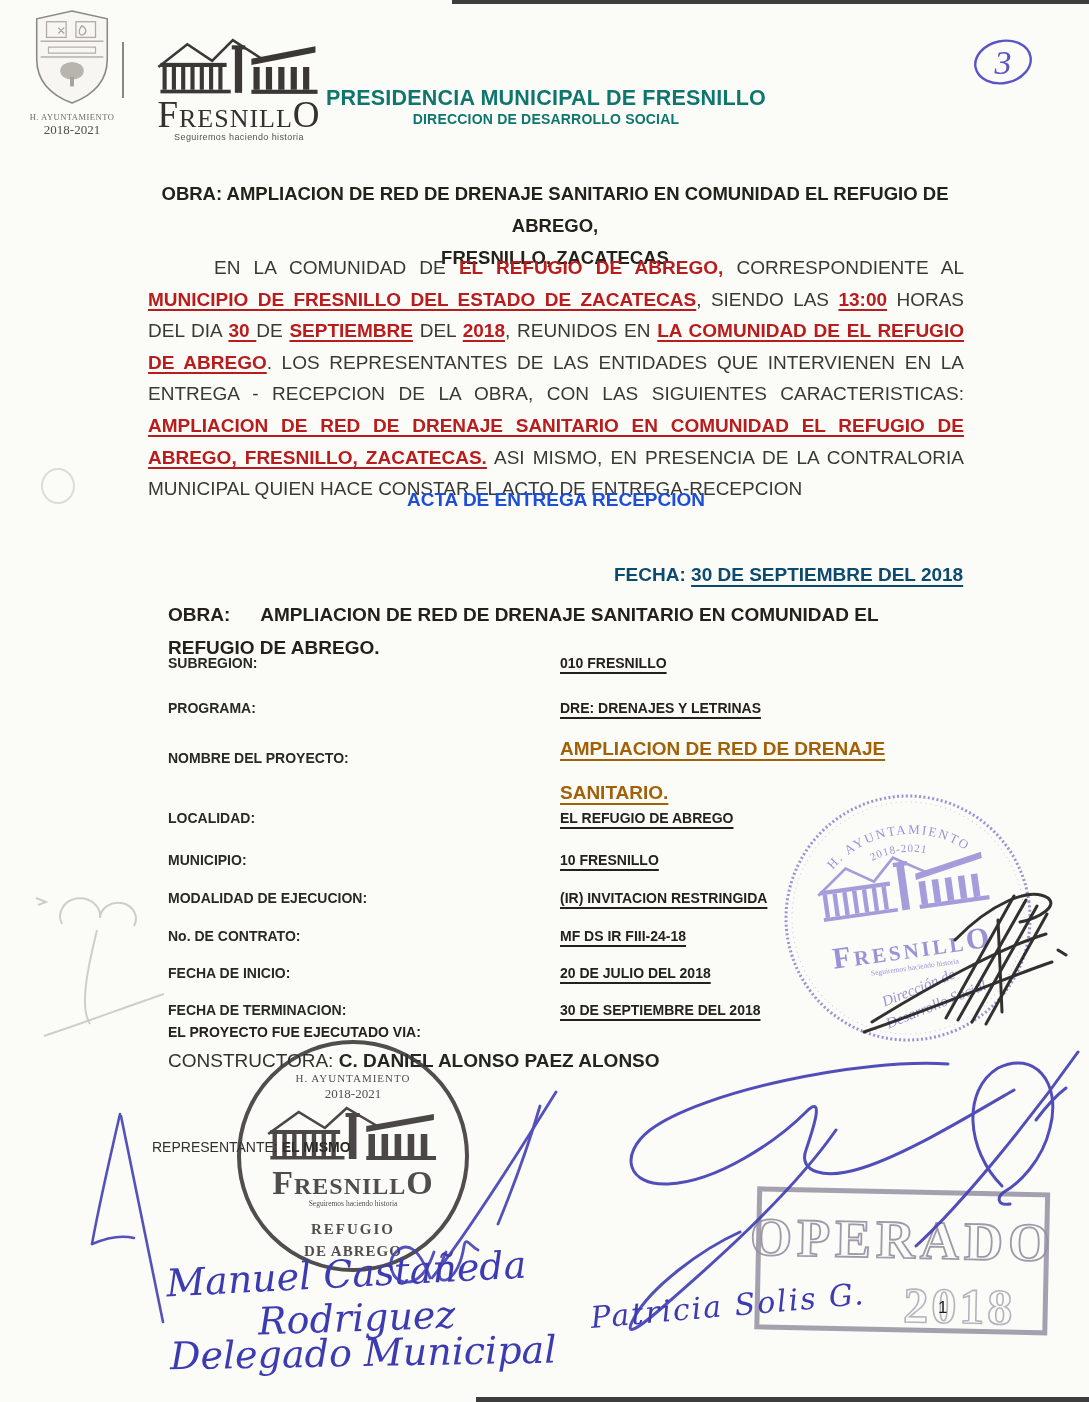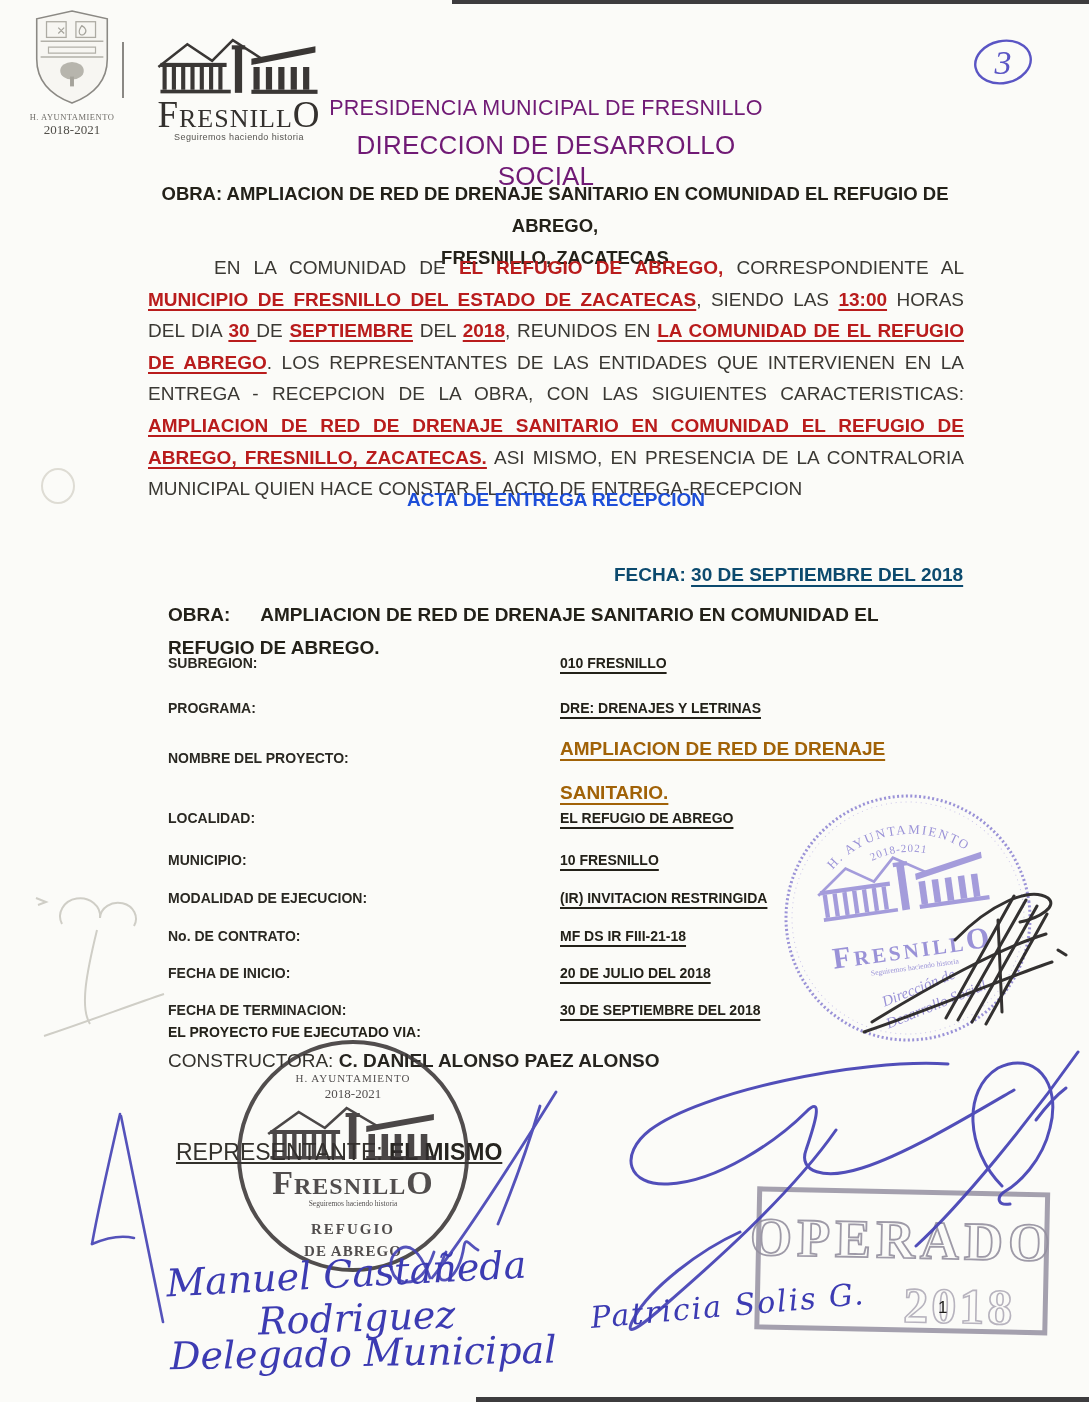--- a/index.html
+++ b/index.html
@@ -12,23 +12,23 @@
   .seg-u{text-decoration:underline;text-underline-offset:3px;text-decoration-thickness:2px;margin-top:20px;}
   
   #shield-wrap{left:24px;top:8px;width:96px;text-align:center;}
   #shield-cap1{font-family:"Liberation Serif",serif;font-size:8.5px;letter-spacing:.5px;color:#6f6d68;margin-top:2px;}
   #shield-cap2{font-family:"Liberation Serif",serif;font-size:13px;color:#504e49;}
   #logo-sep{left:122px;top:42px;width:1.5px;height:56px;background:#8a8884;}
   #fres-logo{left:144px;top:36px;width:190px;text-align:center;}
   #fres-word{font-family:"Liberation Serif",serif;font-variant:small-caps;font-size:37px;
              letter-spacing:1px;color:#34312e;line-height:34px;margin-top:-4px;}
   #fres-tag{font-size:9px;color:#55534f;letter-spacing:.4px;margin-top:0px;}
-  #hdr{left:316px;top:96px;width:460px;text-align:center;font-weight:400;color:#701a75;}
+  #hdr{left:316px;top:86px;width:460px;text-align:center;font-weight:700;color:#0f766e;}
   #hdr .l1{font-size:21.5px;letter-spacing:.2px;}
-  #hdr .l2{font-size:26px;margin-top:9px;letter-spacing:.2px;}
+  #hdr .l2{font-size:14px;letter-spacing:.2px;}
   #circ3{left:970px;top:34px;width:66px;height:58px;}
   
   #obra-title{left:138px;top:178px;width:834px;text-align:center;font-weight:700;font-size:18.5px;
               color:#232119;line-height:32px;}
   
   #para{left:148px;top:252px;width:816px;font-size:19px;line-height:31.6px;text-align:justify;
         text-indent:66px;color:#3a3833;}
   #acta{left:148px;top:489px;width:816px;text-align:center;font-weight:700;font-size:19px;color:#1d4ed8;}
   #fecha{left:614px;top:537px;font-size:19px;font-weight:700;color:#0c4a6e;margin-top:27px;}
   
@@ -36,21 +36,21 @@
   #obra-field .lbl{margin-right:30px;}
   .frow{position:absolute;left:168px;width:820px;height:26px;font-size:14px;font-weight:700;color:#2a2822;}
   .frow .flbl{position:absolute;left:0;white-space:nowrap;}
   .frow .fval{position:absolute;left:392px;white-space:nowrap;text-decoration:underline;
               text-underline-offset:4px;text-decoration-thickness:2px;color:#232119;}
   #nombre-val{left:560px;top:727px;width:340px;font-size:19px;font-weight:700;color:#a16207;line-height:44px;}
   #nombre-val div{text-decoration:underline;text-underline-offset:4px;text-decoration-thickness:2px;}
   
   #ejec{left:168px;top:1024px;font-size:14px;font-weight:700;color:#232119;}
   #constructora{left:168px;top:1050px;font-size:19px;color:#33312c;}
-  #representante{left:176px;top:1139px;font-size:23px;color:#33312c;text-decoration:underline;}
+  #representante{left:152px;top:1139px;font-size:14px;color:#33312c;}
   
   .hand{position:absolute;font-family:"DejaVu Serif",serif;font-style:italic;color:#3c3bb2;white-space:nowrap;}
   #hand-m1{left:166px;top:1252px;font-size:38px;transform:rotate(-3deg);}
   #hand-m2{left:258px;top:1296px;font-size:38px;transform:rotate(-2deg);}
   #hand-m3{left:170px;top:1331px;font-size:38px;transform:rotate(-1deg);}
   #hand-p1{left:590px;top:1288px;font-size:30px;transform:rotate(-5deg);letter-spacing:2px;}
   #pageno{left:938px;top:1298px;font-size:17px;color:#1d1c1a;}
   
   #scanbar-top{left:452px;top:0;right:0;height:4px;background:#3d3c3e;}
   #scanbar-bottom{left:476px;bottom:0;right:0;height:5px;background:#3d3c3e;}
@@ -167,21 +167,21 @@
   <div class="frow" style="top:852px">
     <span class="flbl">MUNICIPIO:</span>
     <span class="fval">10 FRESNILLO</span>
   </div>
   <div class="frow" style="top:890px">
     <span class="flbl">MODALIDAD DE EJECUCION:</span>
     <span class="fval">(IR) INVITACION RESTRINGIDA</span>
   </div>
   <div class="frow" style="top:928px">
     <span class="flbl">No. DE CONTRATO:</span>
-    <span class="fval">MF DS IR FIII-21-18</span>
+    <span class="fval">MF DS IR FIII-24-18</span>
   </div>
   <div class="frow" style="top:965px">
     <span class="flbl">FECHA DE INICIO:</span>
     <span class="fval">20 DE JULIO DEL 2018</span>
   </div>
   <div class="frow" style="top:1002px">
     <span class="flbl">FECHA DE TERMINACION:</span>
     <span class="fval">30 DE SEPTIEMBRE DEL 2018</span>
   </div>
 

